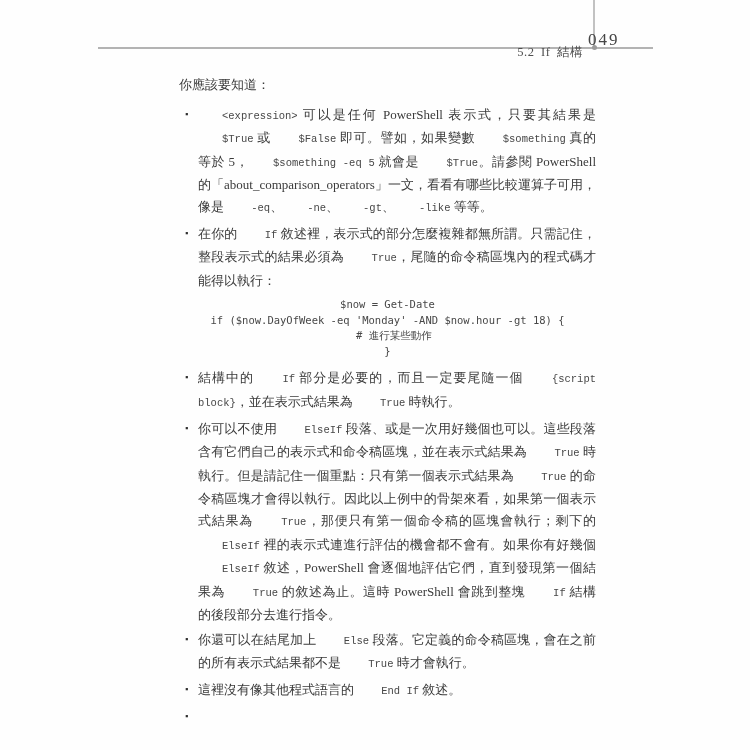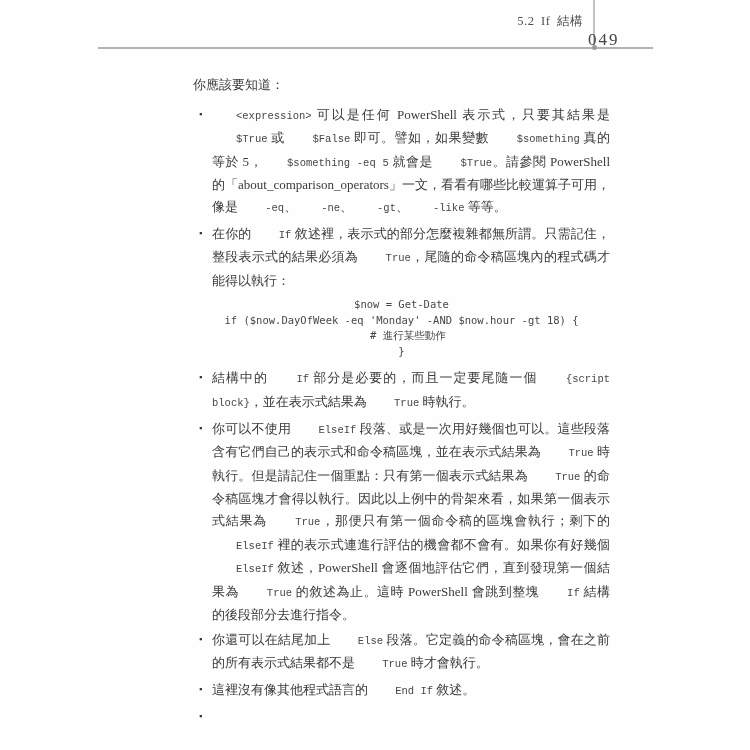--- a/index.html
+++ b/index.html
@@ -28,39 +28,39 @@
   }
   .rule-junction {
     position: absolute;
     left: 591.5px; top: 45px;
     width: 5px; height: 5px;
     border-radius: 50%;
     background: #9b9b9b;
   }
   .running-head {
     position: absolute;
-    top: 13px; right: 167px;
+    top: 44px; right: 167px;
     font-size: 12.5px;
     letter-spacing: 0.5px;
     word-spacing: 3px;
     color: #4f4f4f;
     white-space: nowrap;
   }
   .page-num {
     position: absolute;
     top: 30px; left: 588px;
     font-size: 17px;
     letter-spacing: 2px;
     color: #454545;
   }
 
   
   .content {
     position: absolute;
-    left: 193px; top: 74px;
+    left: 179px; top: 74px;
     width: 417px;
     font-size: 13px;
     line-height: 21.6px;
     text-align: justify;
   }
   .intro {
     margin: 0 0 8px 0;
     text-align: left;
   }
   .bullet-item {

